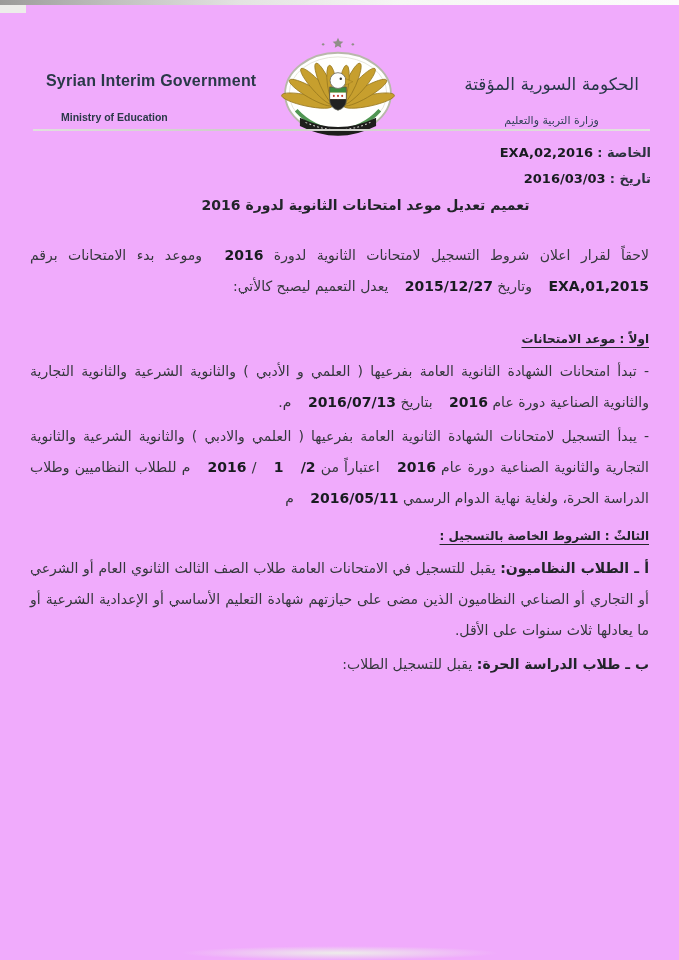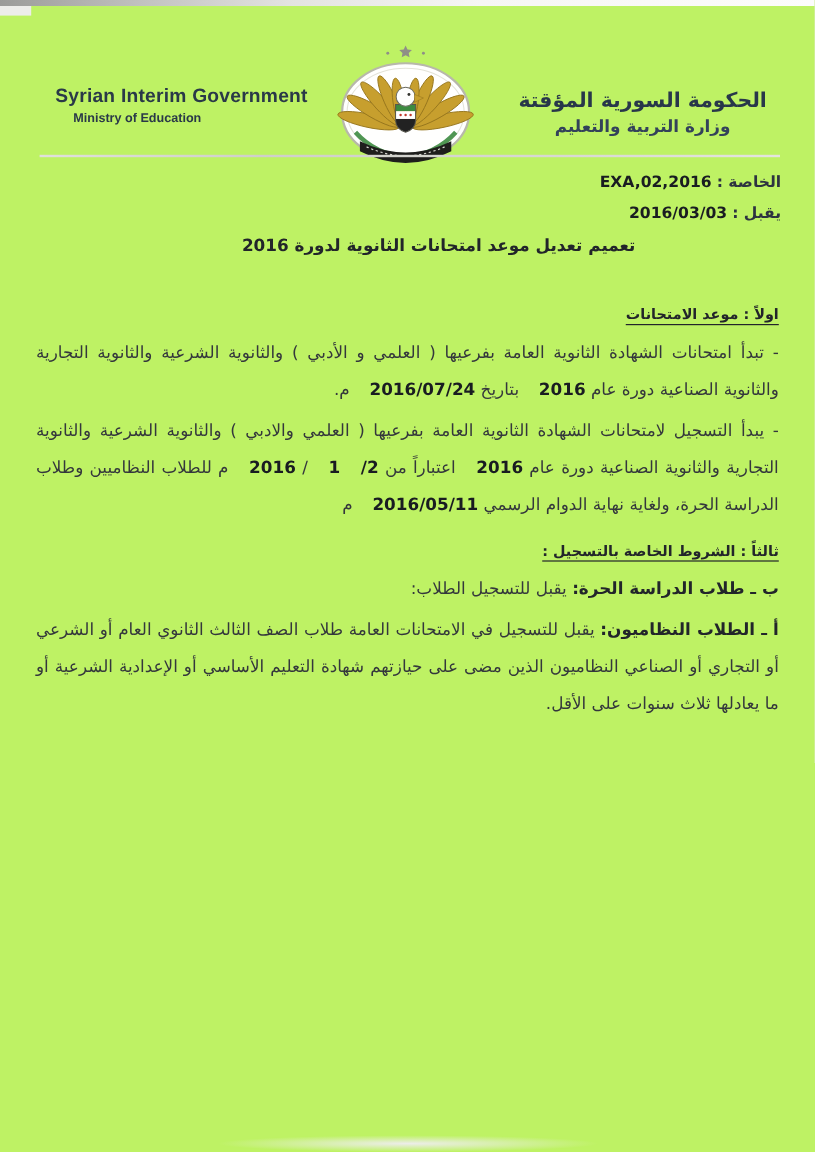--- a/index.html
+++ b/index.html
@@ -1,35 +1,35 @@
 <!DOCTYPE html>
 <html lang="ar"><head>
 <meta charset="utf-8">
 <style>
   html,body{margin:0;padding:0;background:#e9e9e7;}
   .page{
     position:relative;width:679px;height:960px;margin:0 auto;
-    background:#bef264;overflow:hidden;
+    background:#f0abfc;overflow:hidden;
     font-family:"DejaVu Sans",sans-serif;color:#34373c;
   }
   
   .scan-top{position:absolute;top:0;left:0;width:100%;height:5px;
     background:linear-gradient(90deg,#9b9b99 0,#c2c2c0 120px,#e3e3e1 240px,#f6f6f4 400px,#fcfcfb 679px);}
   .scan-top-left{position:absolute;top:5px;left:0;width:26px;height:8px;background:#ededea;}
   .scan-bottom{position:absolute;bottom:0;left:180px;width:320px;height:14px;
     background:radial-gradient(ellipse at center,#ededea 0,rgba(252,252,251,0) 70%);}
   
   .header-left{position:absolute;top:72px;left:46px;color:#2a3948;
     font-family:"Liberation Sans","DejaVu Sans",sans-serif;}
   .header-left .t{font-size:16px;font-weight:bold;letter-spacing:.2px;}
-  .header-left .s{font-size:10.5px;font-weight:bold;margin:3px 0 0 15px;}
+  .header-left .s{font-size:10.5px;font-weight:bold;margin:21px 0 0 15px;}
   .emblem{position:absolute;top:36px;left:268px;width:140px;height:104px;}
   .header-right{position:absolute;top:74px;right:40px;text-align:center;direction:rtl;color:#28374a;}
-  .header-right .t{font-size:17px;font-weight:bold;}
-  .header-right .s{font-size:14px;font-weight:bold;margin-top:4px;color:#33425a;}
+  .header-right .t{font-size:17px;font-weight:normal;}
+  .header-right .s{font-size:11px;font-weight:normal;margin-top:20px;color:#33425a;}
   .divider{position:absolute;top:129px;left:33px;right:29px;height:2px;
     background:linear-gradient(90deg,#e0e0dc,#cfcfca 30%,#d8d8d3 70%,#e4e4df);}
   
   .meta{position:absolute;top:140px;right:28px;direction:rtl;text-align:right;
     font-size:13px;line-height:26px;color:#2d3340;}
   .meta .lbl{font-weight:bold;}
   
   .doc-title{position:absolute;top:197px;left:0;width:100%;text-align:center;
     direction:rtl;font-size:14px;font-weight:bold;color:#22252a;padding-left:26px;}
   
@@ -131,42 +131,43 @@
   </div>
 
   <div class="divider"></div>
 
   <div class="meta">
     <div>
       <span class="lbl">الخاصة :</span>
       <span class="embolden-nums"><b>EXA,02,2016</b></span>
     </div>
     <div>
-      <span class="lbl">يقبل :</span>
+      <span class="lbl">تاريخ :</span>
       <span class="embolden-nums"><b>2016/03/03</b></span>
     </div>
   </div>
 
   <div class="doc-title">تعميم تعديل موعد امتحانات الثانوية لدورة 2016</div>
 
   <div class="content">
+    <p class="intro embolden-nums">لاحقاً لقرار اعلان شروط التسجيل لامتحانات الثانوية لدورة <b>2016</b> وموعد بدء الامتحانات برقم <b>EXA,01,2015</b> وتاريخ <b>2015/12/27</b> يعدل التعميم ليصبح كالأتي:</p>
 
     <p class="heading">اولاً : موعد الامتحانات</p>
-    <p class="body-text embolden-nums">- تبدأ امتحانات الشهادة الثانوية العامة بفرعيها ( العلمي و الأدبي ) والثانوية الشرعية  والثانوية التجارية  والثانوية الصناعية دورة عام <b>2016</b> بتاريخ <b>2016/07/24</b> م.</p>
+    <p class="body-text embolden-nums">- تبدأ امتحانات الشهادة الثانوية العامة بفرعيها ( العلمي و الأدبي ) والثانوية الشرعية  والثانوية التجارية  والثانوية الصناعية دورة عام <b>2016</b> بتاريخ <b>2016/07/13</b> م.</p>
 
     <p class="body-text embolden-nums">- يبدأ التسجيل لامتحانات الشهادة الثانوية العامة بفرعيها ( العلمي والادبي ) والثانوية الشرعية والثانوية التجارية والثانوية الصناعية دورة عام <b>2016</b>  اعتباراً من <b>2/</b> <b>1</b> / <b>2016</b> م للطلاب النظاميين وطلاب الدراسة الحرة، ولغاية نهاية الدوام الرسمي <b>2016/05/11</b> م</p>
 
-    <p class="heading">ثالثاً : الشروط الخاصة بالتسجيل :</p>
+    <p class="heading">الثالثً : الشروط الخاصة بالتسجيل :</p>
+
+    <p class="body-text">
+      <span class="lead">أ ـ الطلاب النظاميون:</span>
+      <span class="embolden-nums">يقبل للتسجيل في الامتحانات العامة  طلاب الصف الثالث الثانوي العام أو الشرعي أو التجاري أو الصناعي النظاميون الذين مضى على حيازتهم شهادة التعليم الأساسي أو الإعدادية الشرعية أو ما يعادلها ثلاث سنوات على الأقل.</span>
+    </p>
 
     <p class="body-text">
       <span class="lead">ب ـ طلاب الدراسة الحرة:</span>
       <span class="embolden-nums">يقبل للتسجيل الطلاب:</span>
-    </p>
-
-    <p class="body-text">
-      <span class="lead">أ ـ الطلاب النظاميون:</span>
-      <span class="embolden-nums">يقبل للتسجيل في الامتحانات العامة  طلاب الصف الثالث الثانوي العام أو الشرعي أو التجاري أو الصناعي النظاميون الذين مضى على حيازتهم شهادة التعليم الأساسي أو الإعدادية الشرعية أو ما يعادلها ثلاث سنوات على الأقل.</span>
     </p>
 
 
   </div>
 
 </div>
 
 </body></html>

